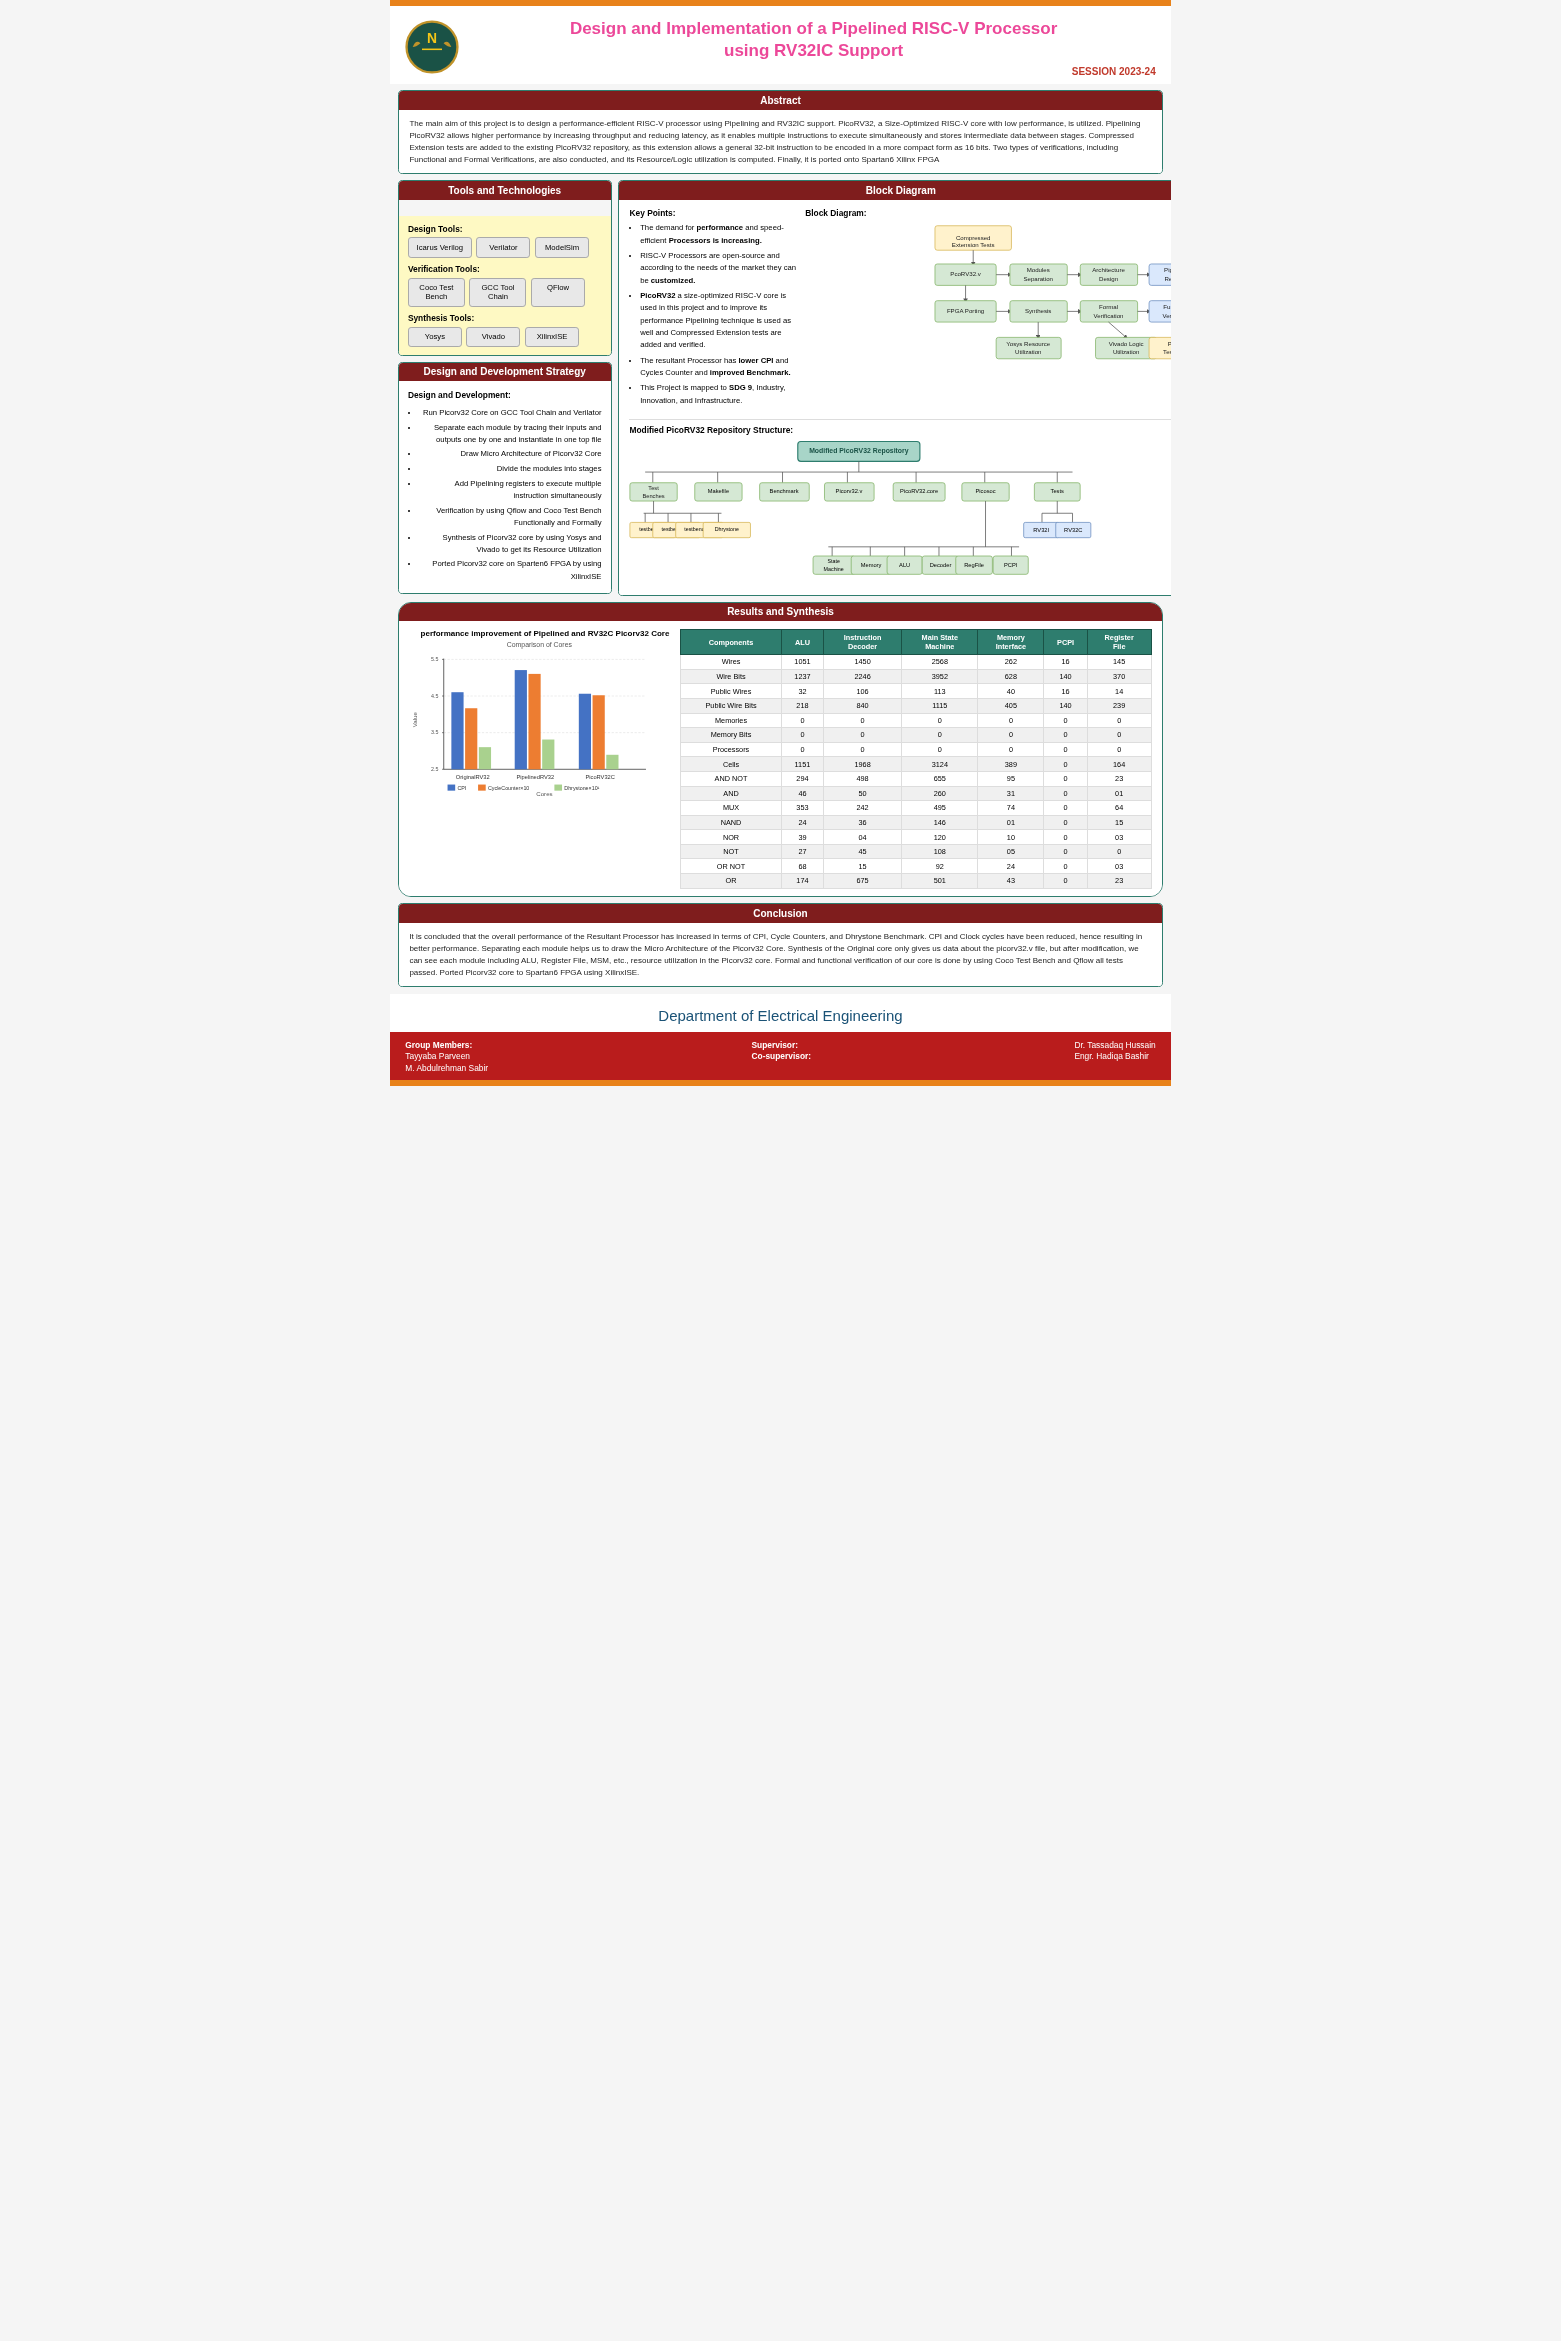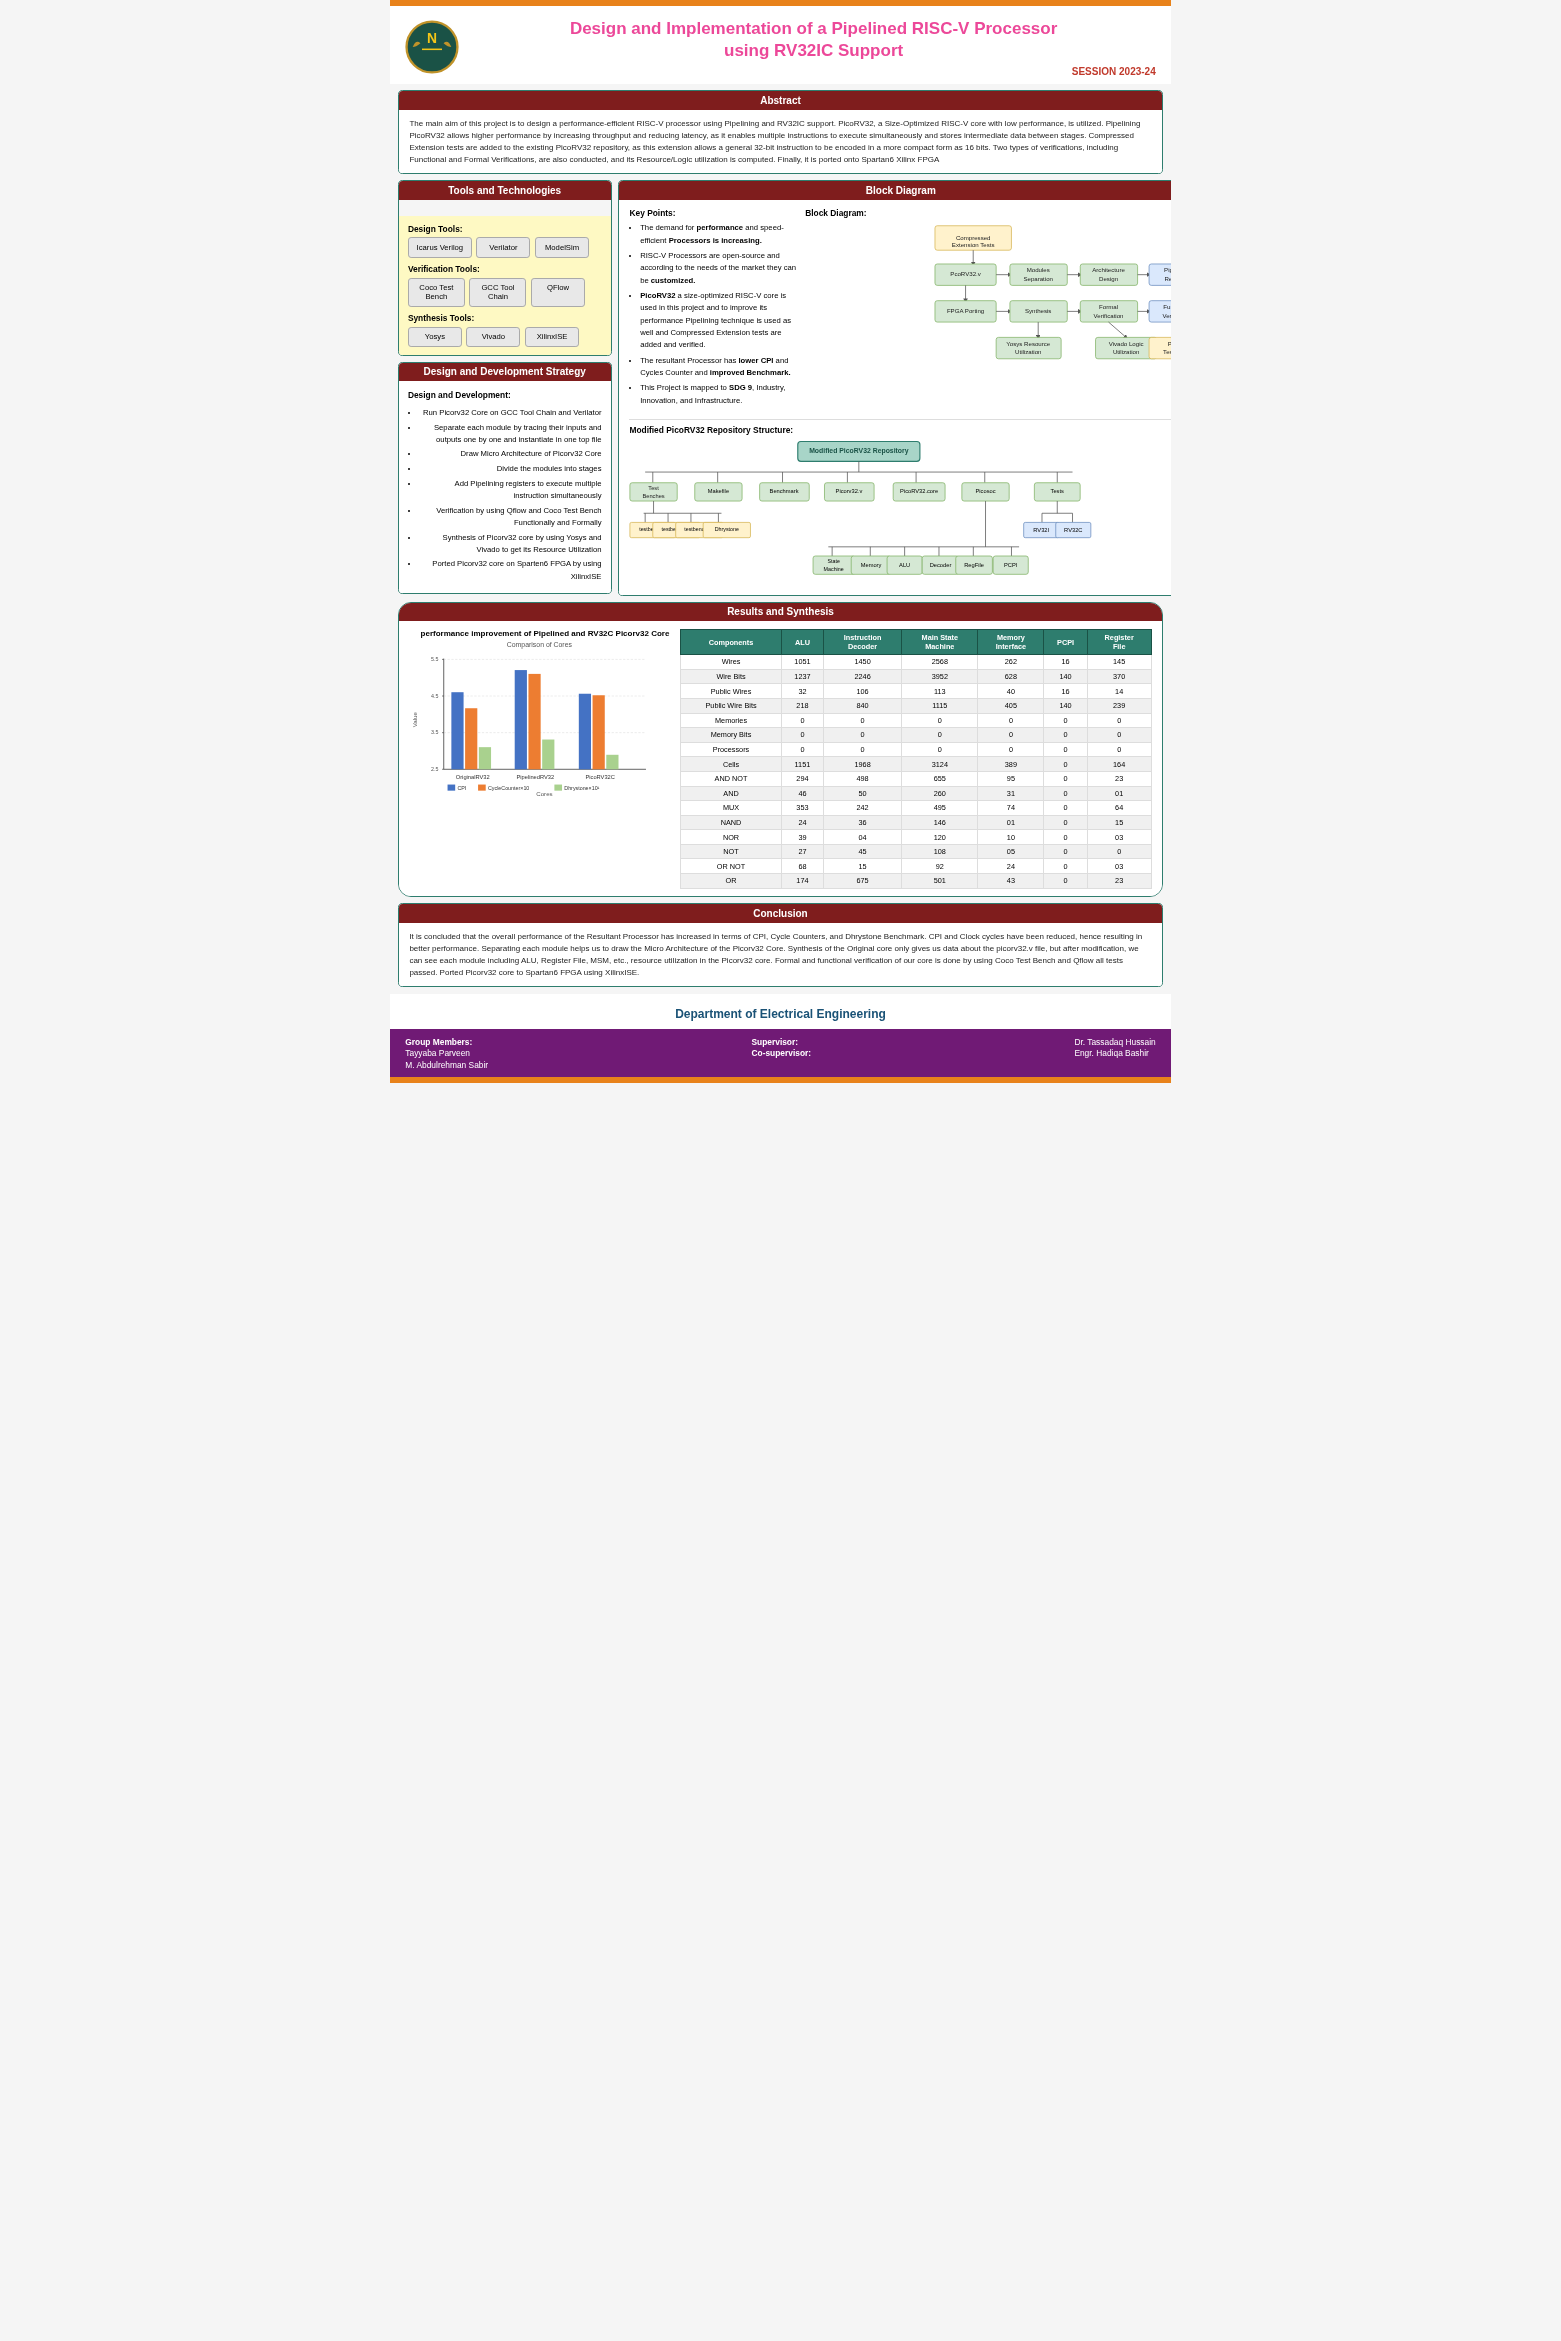--- a/index.html
+++ b/index.html
@@ -245,25 +245,25 @@
     }
 
     
     .footer-dept {
       background: white;
       text-align: center;
       padding: 13.8px 7.7px 7.7px 7.7px;
     }
     .footer-dept h2 {
       color: #1a5276;
-      font-size: 12px;
-      font-weight: bold;
+      font-size: 15px;
+      font-weight: normal;
     }
     .footer-bottom {
-      background: #701a75;
+      background: #b91c1c;
       color: white;
       display: flex;
       justify-content: space-between;
       padding: 7.7px 15.3px;
       font-size: 8.4px;
     }
     .footer-group {
       display: flex;
       flex-direction: column;
       gap: 1.5px;

